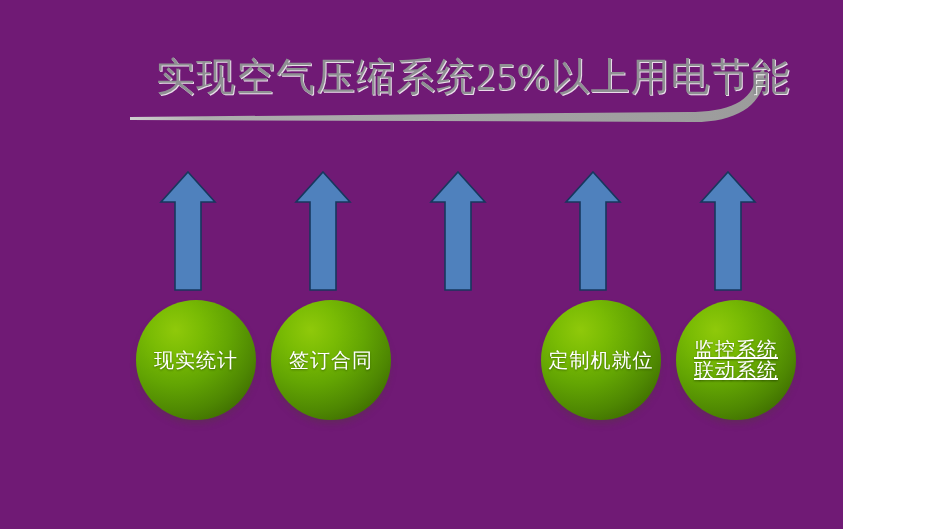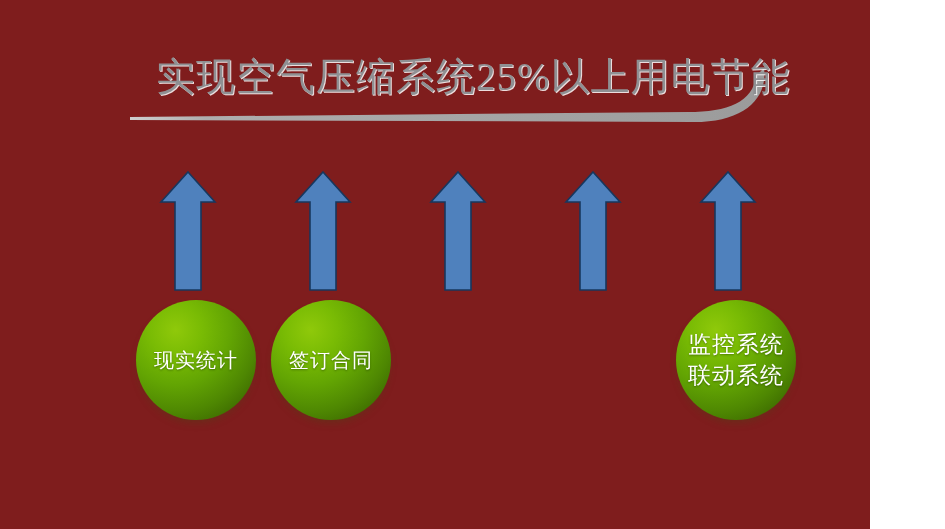--- a/index.html
+++ b/index.html
@@ -4,24 +4,23 @@
 <style>
   html, body {
     margin: 0;
     padding: 0;
     background: #ffffff;
   }
   #slide {
     position: relative;
     width: 843px;
     height: 529px;
-    background: #7f1d1d;
+    background: #701a75;
     overflow: hidden;
     font-family: "Liberation Serif", "DejaVu Serif", serif;
-    padding-left: 27px;
   }
 
   
   #title-block {
     position: absolute;
     left: 128px;
     top: 38px;
     width: 660px;
     height: 92px;
   }
@@ -79,22 +78,23 @@
   .ball-label {
     color: #ffffff;
     font-size: 20px;
     line-height: 25px;
     letter-spacing: 1px;
     text-shadow: 0 1px 2px rgba(20,40,0,0.45);
     padding: 0 4px;
     white-space: pre-line;
   }
   .ball-label.two-line {
-    font-size: 23px;
-    line-height: 31px;
+    font-size: 20px;
+    line-height: 21px;
+    text-decoration: underline;
   }
 </style>
 </head>
 <body>
 
 <div id="slide">
 
   <div id="title-block">
     <svg id="title-swoosh" viewBox="0 0 660 92">
       <defs>
@@ -130,18 +130,21 @@
   <svg class="arrow" style="left:699px" viewBox="0 0 58 122">
     <polygon points="29,2 56,32 42,32 42,120 16,120 16,32 2,32" fill="#4f81bd" stroke="#17375e" stroke-width="1.6" stroke-linejoin="miter"></polygon>
   </svg>
 
   <div class="ball" style="left:136px">
     <span class="ball-label">现实统计</span>
   </div>
   <div class="ball" style="left:271px">
     <span class="ball-label">签订合同</span>
   </div>
+  <div class="ball" style="left:541px">
+    <span class="ball-label">定制机就位</span>
+  </div>
   <div class="ball" style="left:676px">
     <span class="ball-label two-line">监控系统
 联动系统</span>
   </div>
 
 </div>
 
 </body></html>

